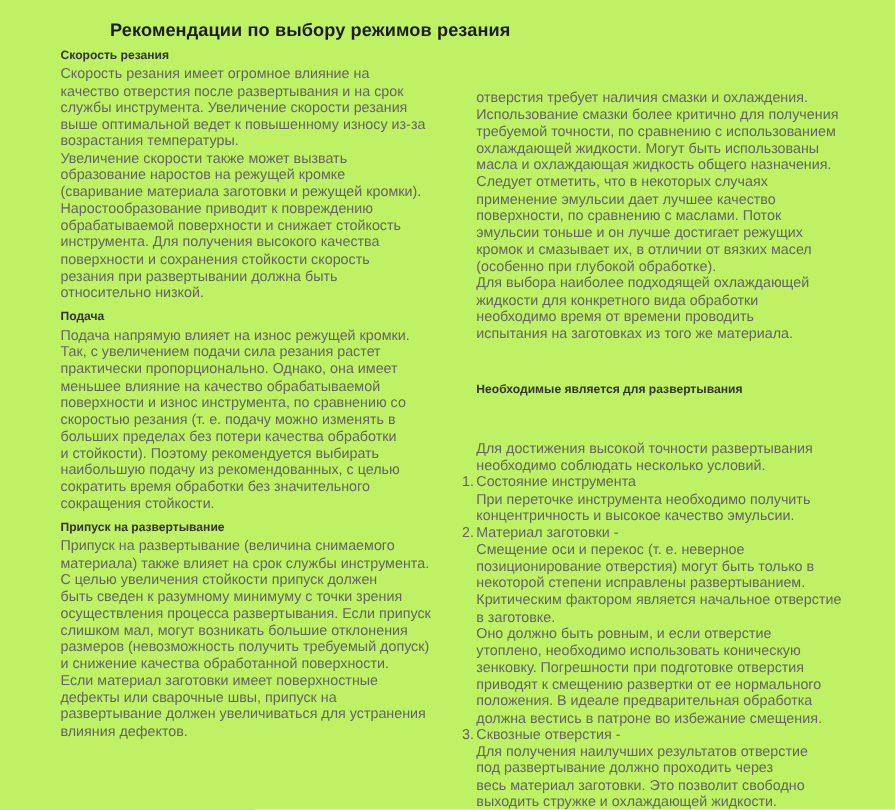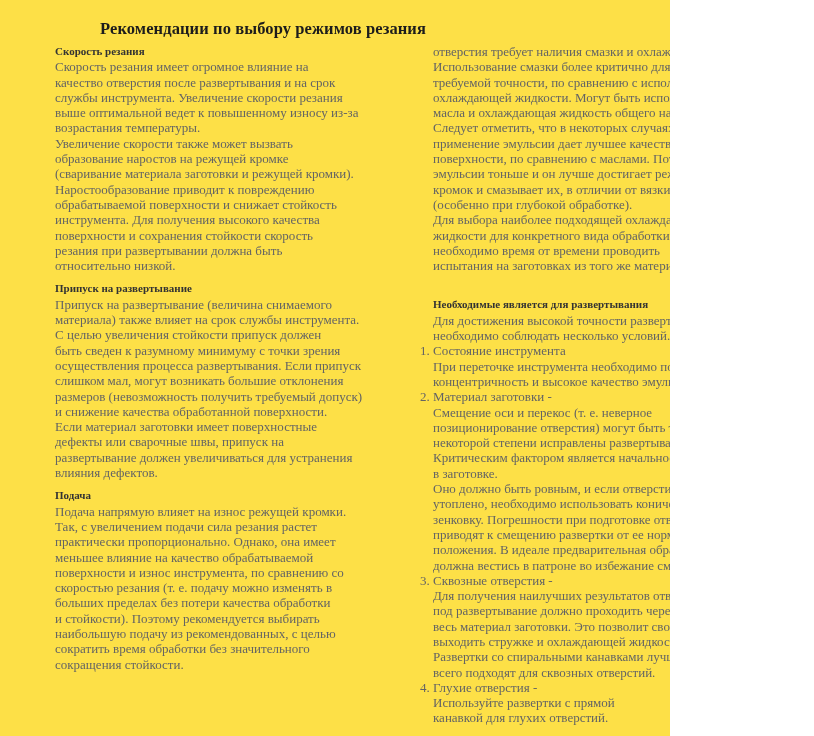--- a/index.html
+++ b/index.html
@@ -2,24 +2,24 @@
 <html><head>
 <meta charset="utf-8">
 <style>
   html, body {
     margin: 0;
     padding: 0;
     background: #ffffff;
   }
   .page {
     position: relative;
-    width: 670px;
+    width: 814px;
     height: 736px;
-    background: #fde047;
-    font-family: Liberation Serif, serif;
+    background: #bef264;
+    font-family: Liberation Sans, sans-serif;
     overflow: hidden;
   }
   .doc-title {
     position: absolute;
     left: 100px;
     top: 8px;
     font-size: 16.5px;
     font-weight: bold;
     color: #1c1c1c;
     letter-spacing: 0.1px;
@@ -52,20 +52,21 @@
   }
   .section + .section .section-heading {
     margin-top: 8px;
   }
   .body-text {
     white-space: pre-line;
     margin: 0;
   }
   .col-right .indented {
     margin-left: 13px;
+    margin-top: 37px;
   }
   .conditions-heading {
     margin-top: 24px;
   }
   .list {
     margin: 0;
   }
   .list-item {
     display: flex;
     align-items: flex-start;
@@ -102,48 +103,48 @@
 (сваривание материала заготовки и режущей кромки).
 Наростообразование приводит к повреждению
 обрабатываемой поверхности и снижает стойкость
 инструмента. Для получения высокого качества
 поверхности и сохранения стойкости скорость
 резания при развертывании должна быть
 относительно низкой.</p>
       </div>
 
       <div class="section">
+        <h2 class="section-heading">Подача</h2>
+        <p class="body-text">Подача напрямую влияет на износ режущей кромки.
+Так, с увеличением подачи сила резания растет
+практически пропорционально. Однако, она имеет
+меньшее влияние на качество обрабатываемой
+поверхности и износ инструмента, по сравнению со
+скоростью резания (т. е. подачу можно изменять в
+больших пределах без потери качества обработки
+и стойкости). Поэтому рекомендуется выбирать
+наибольшую подачу из рекомендованных, с целью
+сократить время обработки без значительного
+сокращения стойкости.</p>
+      </div>
+
+      <div class="section">
         <h2 class="section-heading">Припуск на развертывание</h2>
         <p class="body-text">Припуск на развертывание (величина снимаемого
 материала) также влияет на срок службы инструмента.
 С целью увеличения стойкости припуск должен
 быть сведен к разумному минимуму с точки зрения
 осуществления процесса развертывания. Если припуск
 слишком мал, могут возникать большие отклонения
 размеров (невозможность получить требуемый допуск)
 и снижение качества обработанной поверхности.
 Если материал заготовки имеет поверхностные
 дефекты или сварочные швы, припуск на
 развертывание должен увеличиваться для устранения
 влияния дефектов.</p>
-      </div>
-
-      <div class="section">
-        <h2 class="section-heading">Подача</h2>
-        <p class="body-text">Подача напрямую влияет на износ режущей кромки.
-Так, с увеличением подачи сила резания растет
-практически пропорционально. Однако, она имеет
-меньшее влияние на качество обрабатываемой
-поверхности и износ инструмента, по сравнению со
-скоростью резания (т. е. подачу можно изменять в
-больших пределах без потери качества обработки
-и стойкости). Поэтому рекомендуется выбирать
-наибольшую подачу из рекомендованных, с целью
-сократить время обработки без значительного
-сокращения стойкости.</p>
       </div>
 
       <div class="section">
       </div>
 
     </div>
 
     <div class="col col-right">
 
       <p class="body-text indented">отверстия требует наличия смазки и охлаждения.

